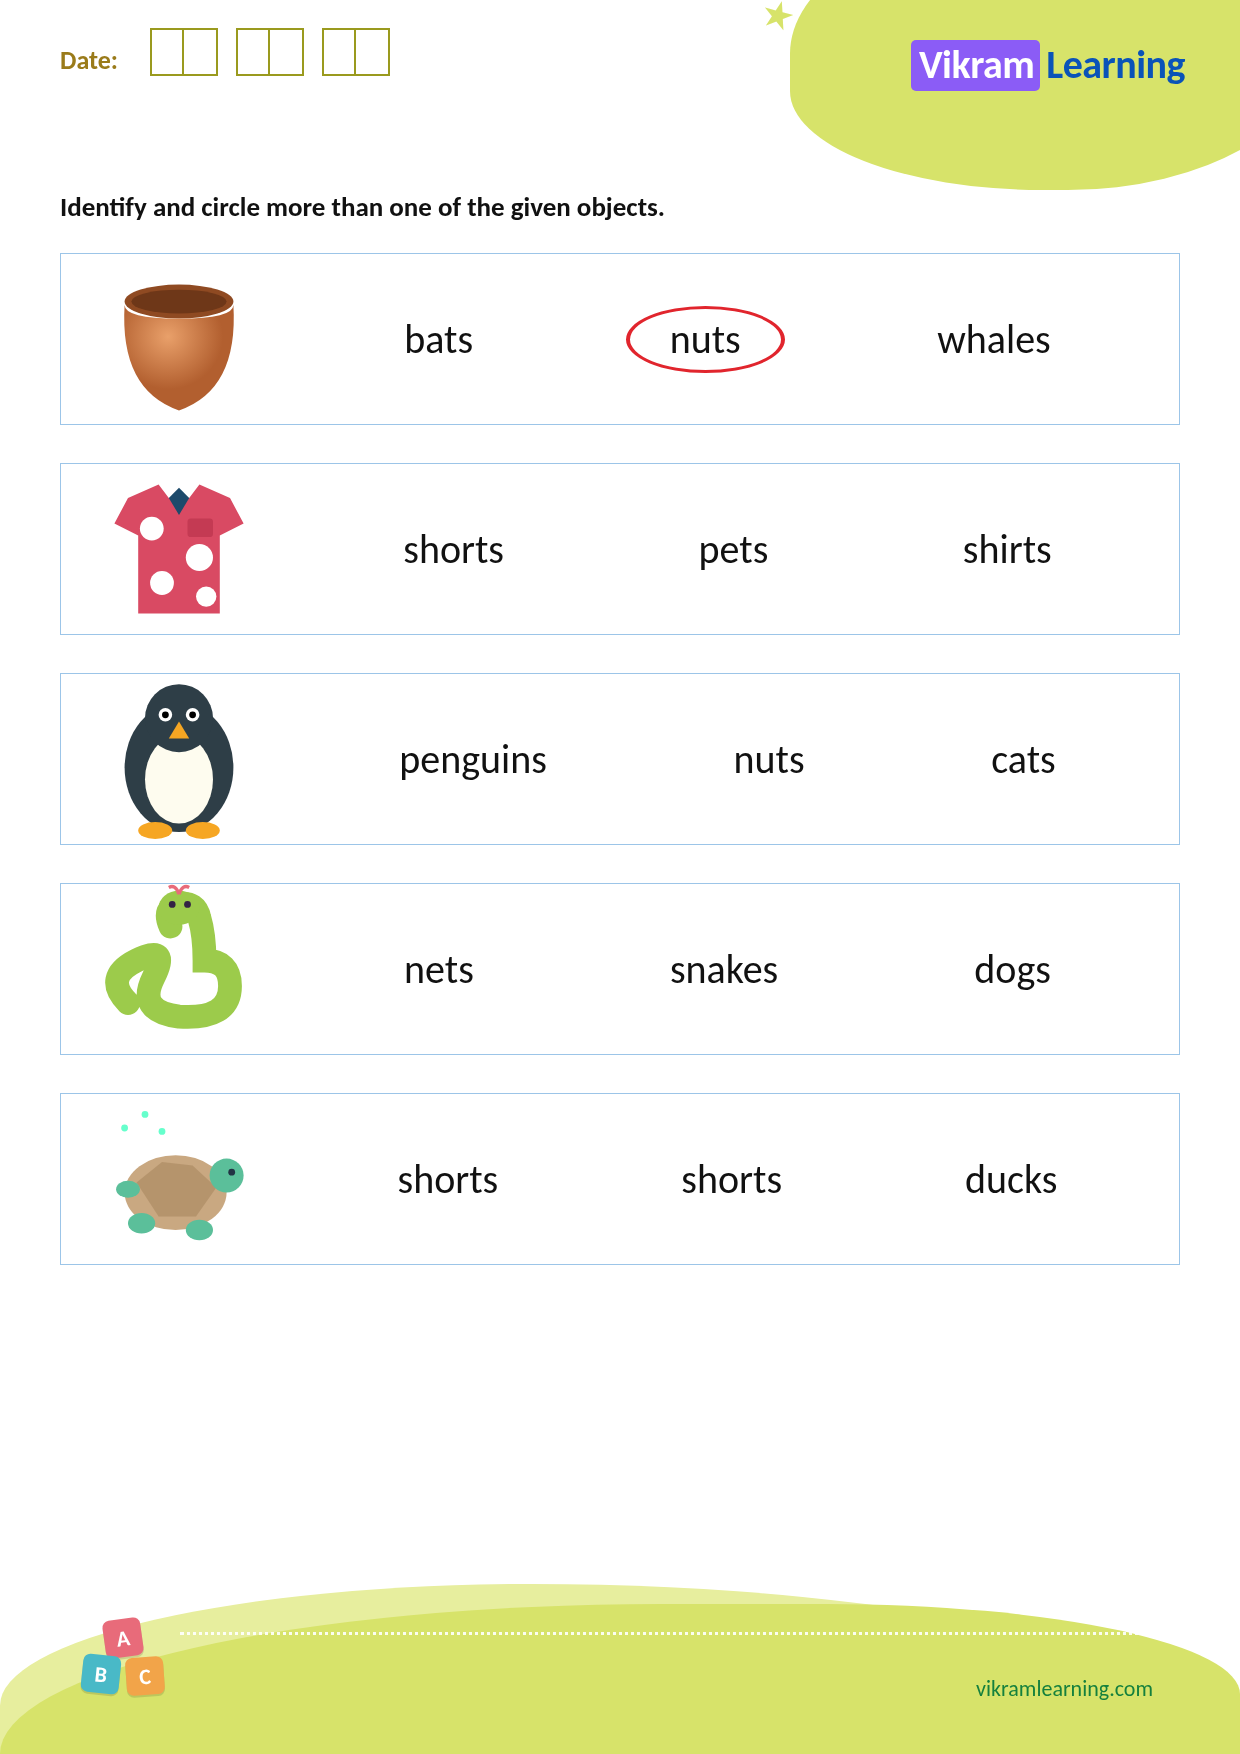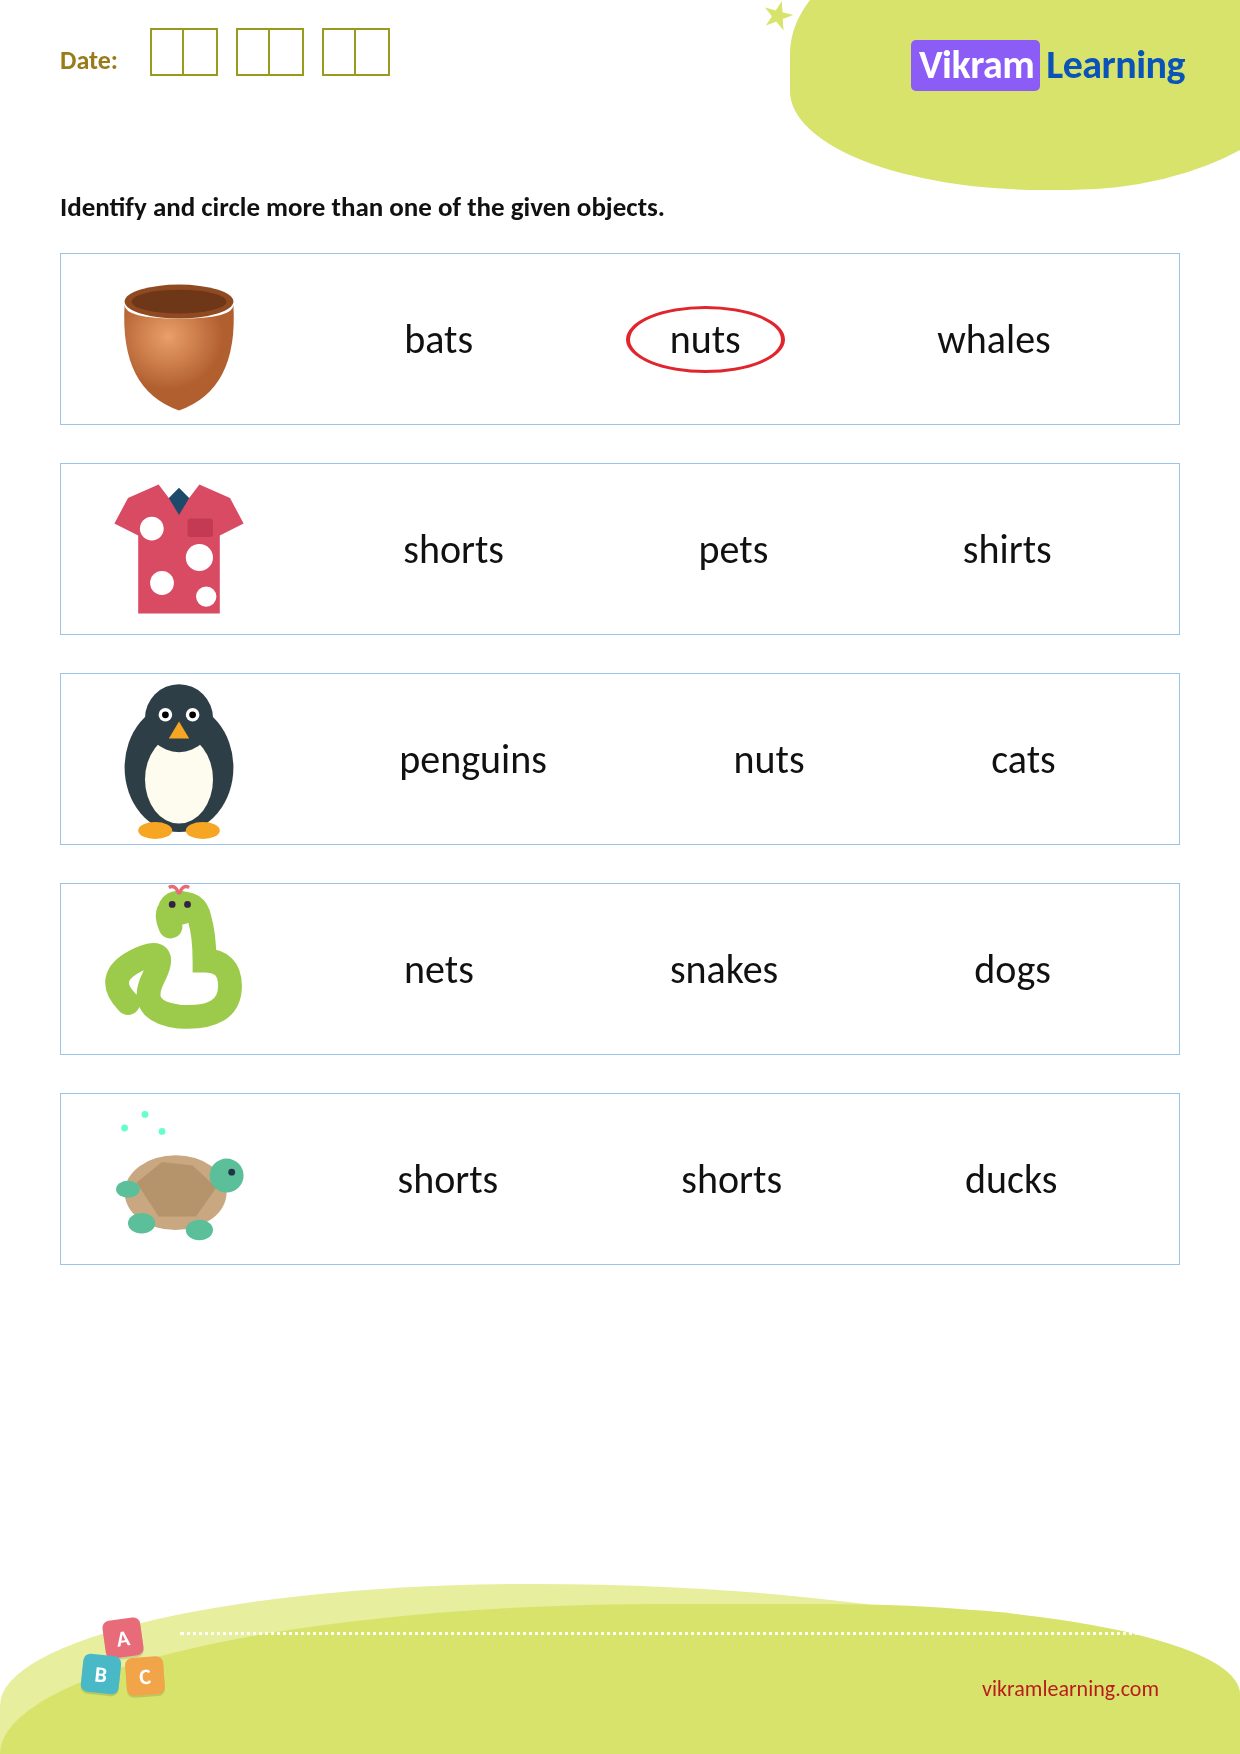--- a/index.html
+++ b/index.html
@@ -144,23 +144,23 @@
     }
     .block { position:absolute; width:38px; height:38px;
       border-radius:7px; color:#fff; font-weight:700; font-size:22px;
       display:flex; align-items:center; justify-content:center;
       box-shadow:0 2px 0 rgba(0,0,0,.12);}
     .block.a{background:#e86b7a;top:0;left:24px;transform:rotate(-8deg);}
     .block.b{background:#49b9c7;top:36px;left:2px;transform:rotate(6deg);}
     .block.c{background:#f2a449;top:38px;left:46px;transform:rotate(-4deg);}
     .footer-url {
       position: absolute;
-      bottom: 52px; right: 81px;
+      bottom: 52px; right: 87px;
       font-size: 22px;
-      color: #b91c1c;
+      color: #15803d;
       z-index: 3;
     }
     
     .img-cell svg { width: 170px; height: 170px; }
   </style>
 </head>
 <body>
 
 <div class="header">
   <div class="blob"></div>

